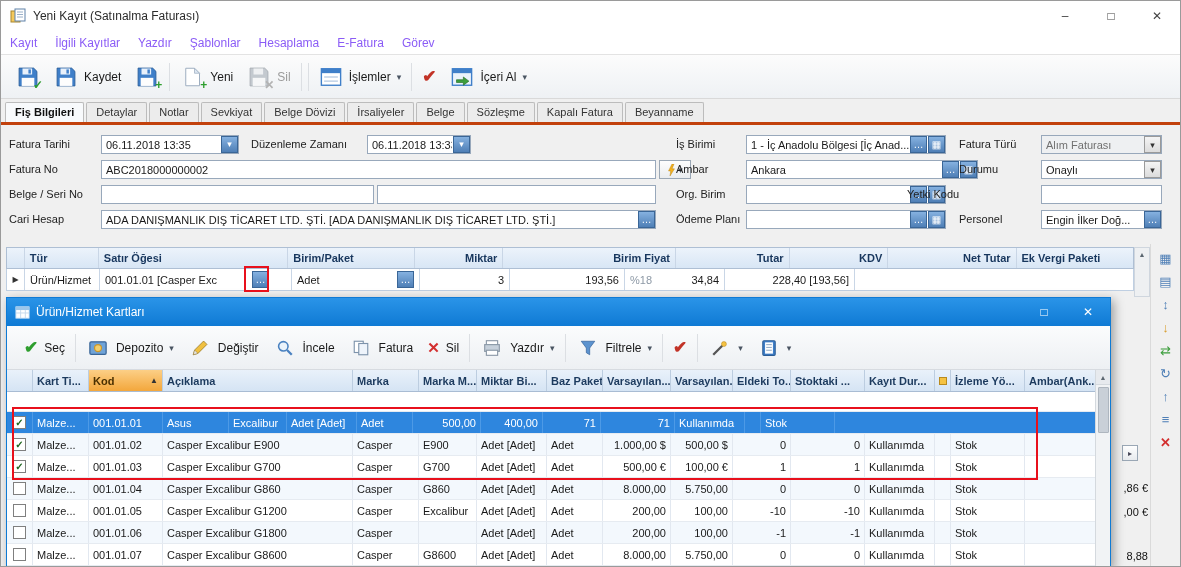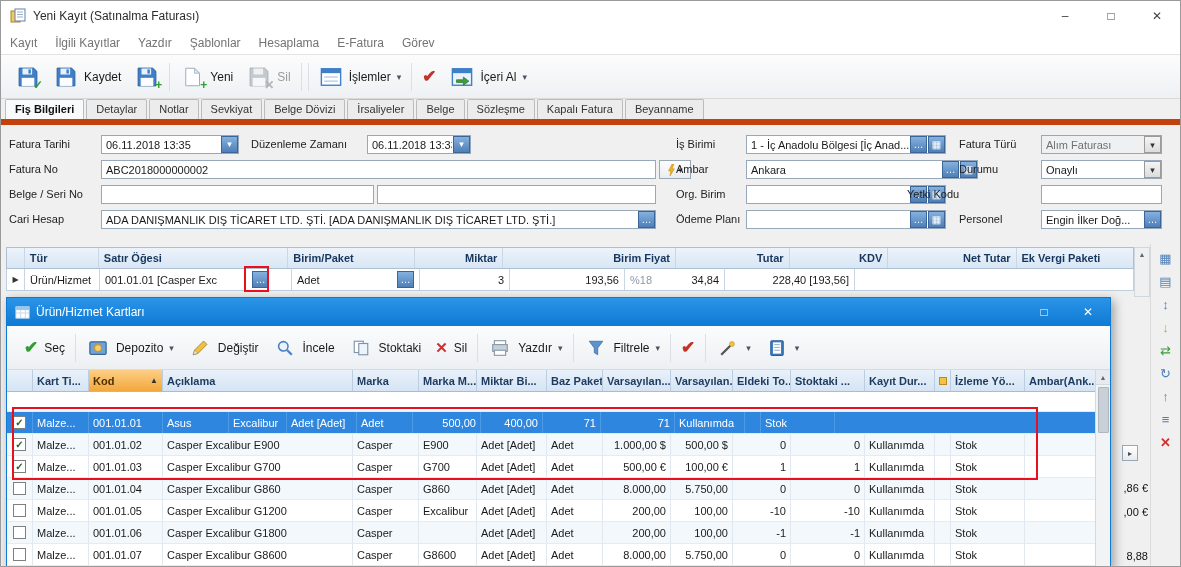--- a/index.html
+++ b/index.html
@@ -8,37 +8,37 @@
 .abs{position:absolute}
 svg{display:block}
 
 .titlebar{height:30px;background:#fff;display:flex;align-items:center}
 .app-icon{margin:0 7px 0 9px;display:flex}
 .app-title{font-size:12px;color:#2b2b2b}
 .win-controls{margin-left:auto;display:flex;height:100%}
 .win-btn{width:46px;display:flex;align-items:center;justify-content:center;color:#444;font-size:12px}
 
 .menubar{height:24px;background:#fff;display:flex;align-items:center;font-size:12px;border-bottom:1px solid #e3e3e3}
-.menu-item{padding:0 9px;height:100%;display:flex;align-items:center;color:#737373}
+.menu-item{padding:0 9px;height:100%;display:flex;align-items:center;color:#8b5cf6}
 
 .toolbar{height:44px;background:linear-gradient(#fcfcfc,#eef1f4);display:flex;align-items:center;padding:0 8px;border-bottom:1px solid #d9d9d9}
 .tb-btn{display:flex;align-items:center;gap:6px;padding:0 7px;height:34px;border-radius:2px}
 .tb-btn.disabled .tb-label{color:#9b9b9b}
 .tb-label{font-size:12px;white-space:nowrap}
 .tb-sep{width:1px;height:28px;background:#dcdfe3;margin:0 3px}
 .dd{font-size:9px;color:#4a5562;font-style:normal}
 .icon-wrap{position:relative;width:24px;height:24px;display:flex;align-items:center;justify-content:center}
 .ov{position:absolute;font-size:12px;font-weight:bold;line-height:1;font-style:normal}
 .ov.br{right:-3px;bottom:-2px}
 .green{color:#2e9e2e}.grayc{color:#b3b3b3}
 .bigcheck{font-size:17px;font-weight:bold;color:#c23327;line-height:1;font-style:normal}
 .greencheck{font-size:17px;font-weight:bold;color:#2e9e2e;line-height:1;font-style:normal}
 .redx{font-size:15px;font-weight:bold;color:#d32f2f;line-height:1;font-style:normal}
 
-.tabs{height:26px;display:flex;align-items:flex-end;padding:4px 4px 0 4px;background:#f0f0f0;border-bottom:6px solid #c2410c}
+.tabs{height:26px;display:flex;align-items:flex-end;padding:4px 4px 0 4px;background:#f0f0f0;border-bottom:3px solid #c2410c}
 .tab{padding:3px 9px 4px;margin-right:2px;border:1px solid #bcbcbc;border-bottom:none;border-radius:2px 2px 0 0;background:#ececec;color:#333;white-space:nowrap}
 .tab.active{background:#f8fafc;font-weight:bold;color:#111}
 
 .form{position:absolute;left:0;top:124px;width:1181px;height:122px;background:#f0f0f0}
 .f-label{font-size:11px;color:#222;white-space:nowrap}
 .f-field{height:19px;background:#fff;border:1px solid #98a8bb;display:flex;align-items:center;padding-left:4px;overflow:hidden}
 .f-field.disabled{background:#eef0f2;color:#707070}
 .f-val{flex:1;white-space:nowrap;overflow:hidden}
 .mini-btn{width:17px;height:17px;min-width:17px;background:linear-gradient(#85b1e0,#4f7fb6);border:1px solid #3a6697;color:#fff;font-size:10px;line-height:1;display:flex;align-items:center;justify-content:center;margin-left:1px}
 .mini-btn .dd{color:#fff}
@@ -463,21 +463,21 @@
       </span>
       <span class="tb-label">İncele</span>
     </div>
     <div class="tb-btn">
       <span class="icon-wrap">
         <svg width="18" height="18" viewBox="0 0 16 16">
             <rect x="2" y="2" width="8" height="10" fill="#fff" stroke="#7d93ab"></rect>
             <rect x="6" y="4" width="8" height="10" fill="#eef4fb" stroke="#7d93ab"></rect>
           </svg>
       </span>
-      <span class="tb-label">Stoktaki</span>
+      <span class="tb-label">Fatura</span>
     </div>
     <div class="tb-btn">
       <i class="redx">✕</i>
       <span class="tb-label">Sil</span>
     </div>
     <div class="tb-sep"></div>
     <div class="tb-btn">
       <span class="icon-wrap">
         <svg width="18" height="18" viewBox="0 0 16 16">
             <rect x="3" y="1.5" width="10" height="4" fill="#fff" stroke="#8b98a7"></rect>

